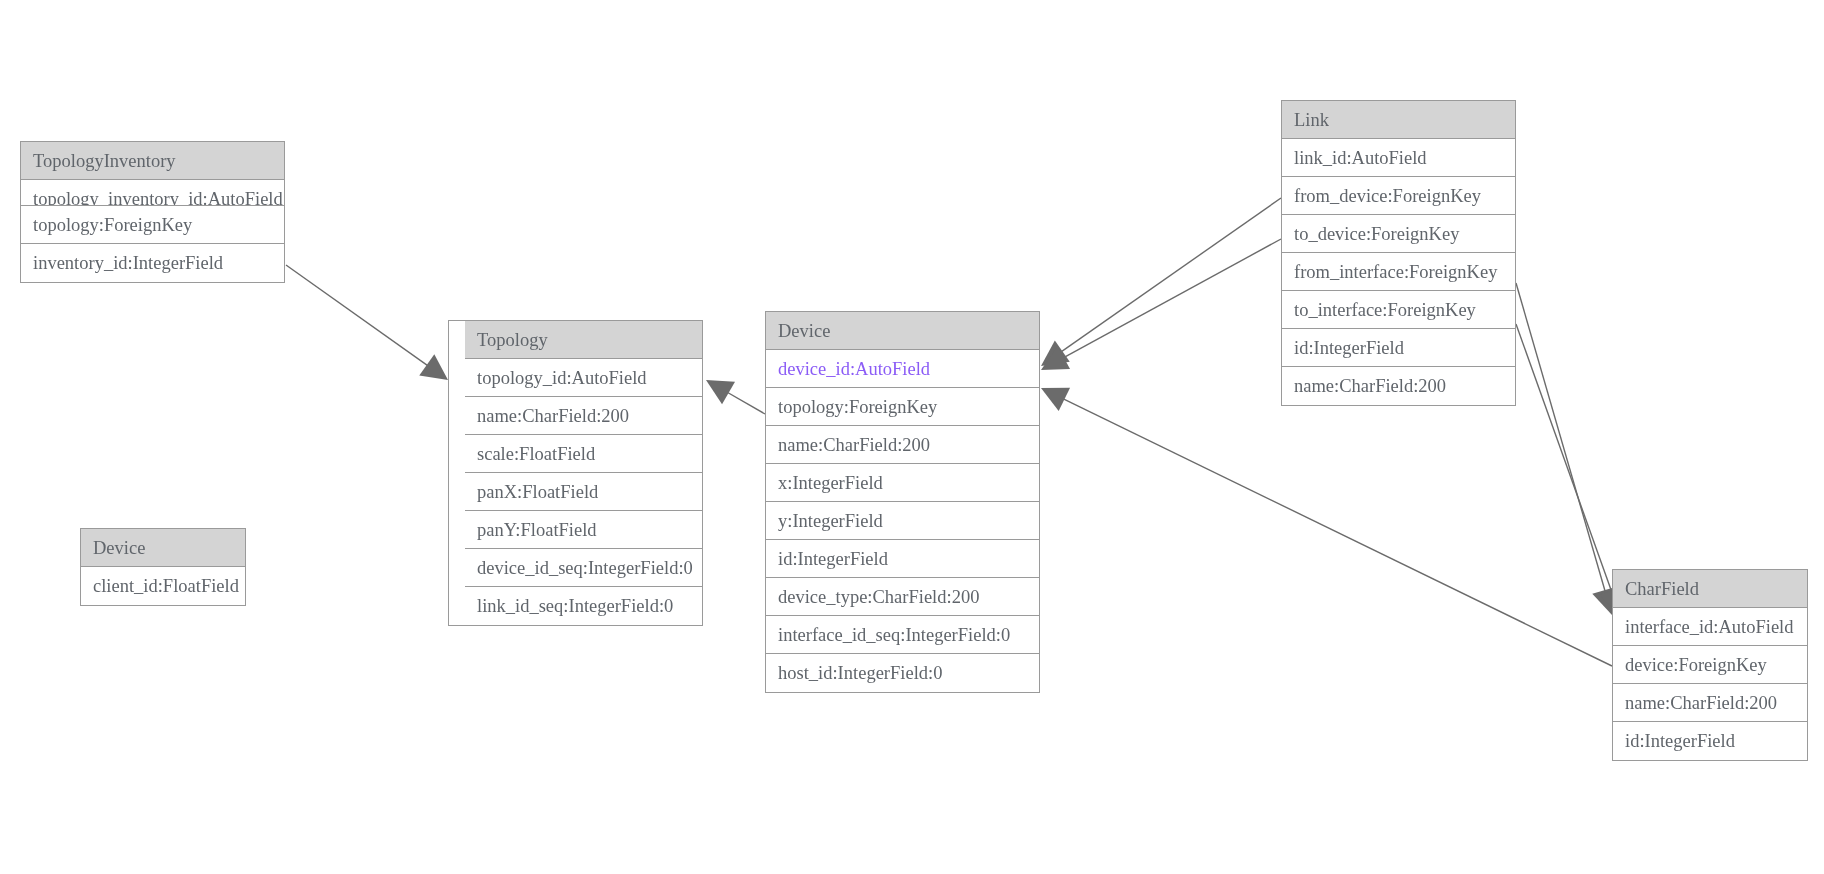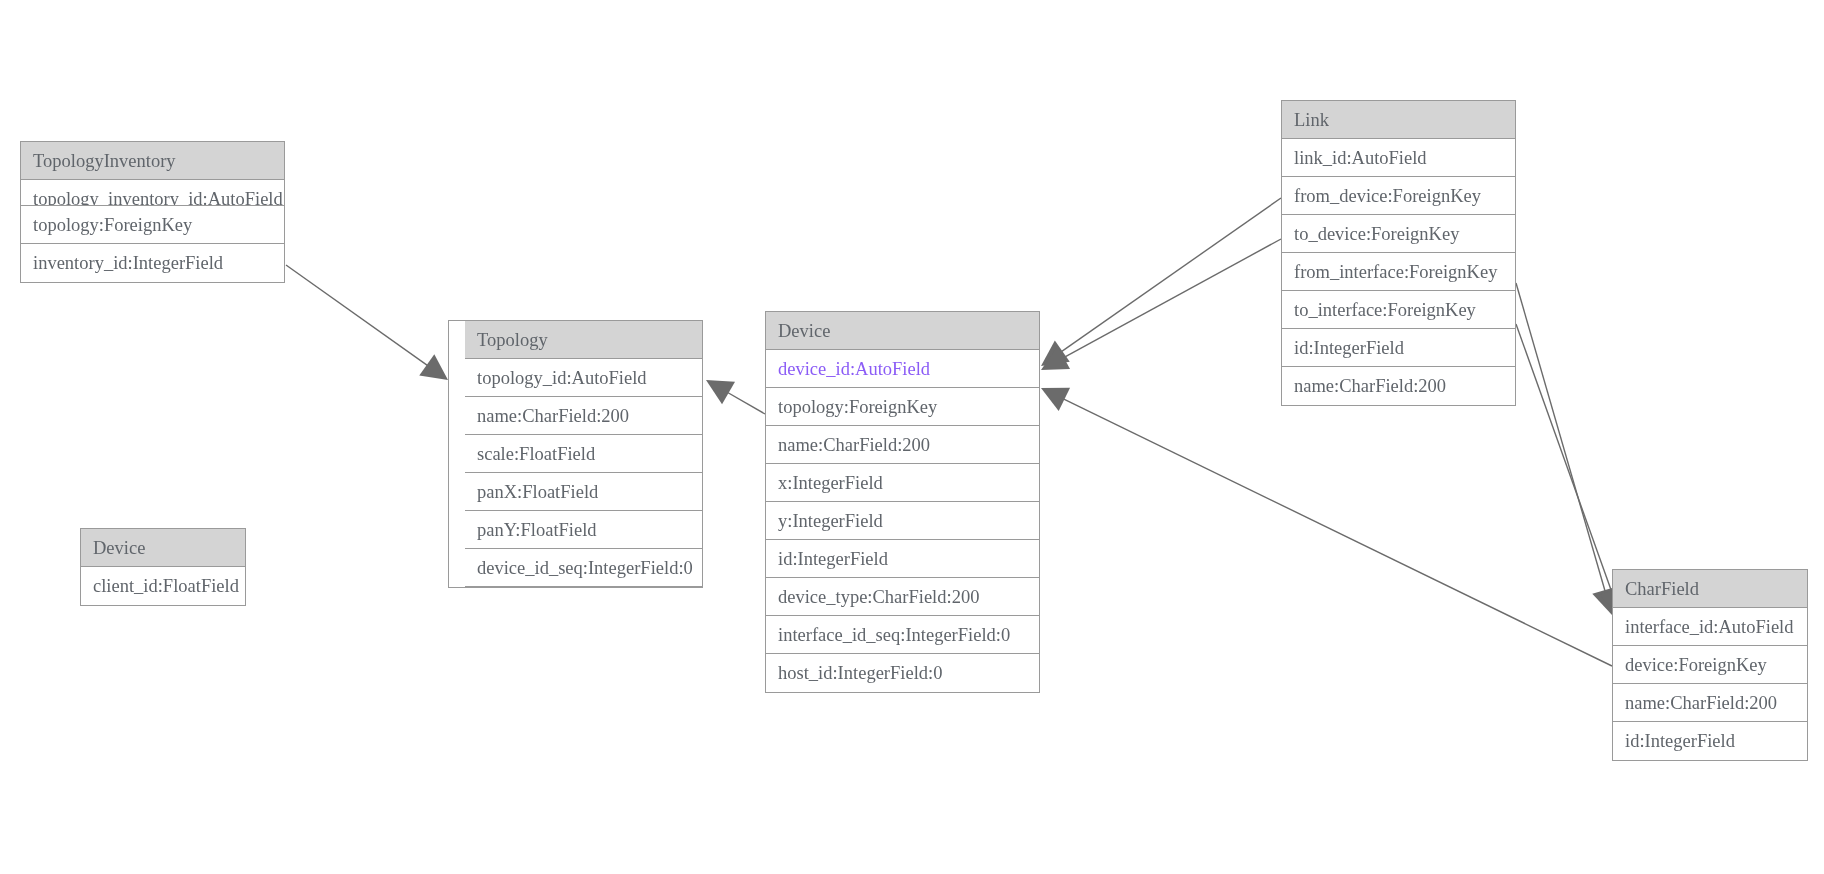--- a/index.html
+++ b/index.html
@@ -110,20 +110,21 @@
         <div class="entity-row last-row" style="color: rgb(96, 101, 107); border-bottom-color: rgb(154, 154, 154); height: 38px;">client_id:FloatField</div>
       </div>
       <div class="entity-box" style="left: 448px; top: 320px; width: 255px; border-color: rgb(154, 154, 154); padding-left: 16px;">
         <div class="entity-header" style="background: rgb(212, 212, 212); color: rgb(96, 101, 107); border-bottom-color: rgb(154, 154, 154); height: 38px;">Topology</div>
         <div class="entity-row" style="color: rgb(96, 101, 107); border-bottom-color: rgb(154, 154, 154); height: 38px;">topology_id:AutoField</div>
         <div class="entity-row" style="color: rgb(96, 101, 107); border-bottom-color: rgb(154, 154, 154); height: 38px;">name:CharField:200</div>
         <div class="entity-row" style="color: rgb(96, 101, 107); border-bottom-color: rgb(154, 154, 154); height: 38px;">scale:FloatField</div>
         <div class="entity-row" style="color: rgb(96, 101, 107); border-bottom-color: rgb(154, 154, 154); height: 38px;">panX:FloatField</div>
         <div class="entity-row" style="color: rgb(96, 101, 107); border-bottom-color: rgb(154, 154, 154); height: 38px;">panY:FloatField</div>
         <div class="entity-row" style="color: rgb(96, 101, 107); border-bottom-color: rgb(154, 154, 154); height: 38px;">device_id_seq:IntegerField:0</div>
+        <div class="entity-row last-row" style="color: rgb(96, 101, 107); border-bottom-color: rgb(154, 154, 154); height: 38px;">link_id_seq:IntegerField:0</div>
       </div>
       <div class="entity-box" style="left: 765px; top: 311px; width: 275px; border-color: rgb(154, 154, 154);">
         <div class="entity-header" style="background: rgb(212, 212, 212); color: rgb(96, 101, 107); border-bottom-color: rgb(154, 154, 154); height: 38px;">Device</div>
         <div class="entity-row" style="color: #8b5cf6; border-bottom-color: rgb(154, 154, 154); height: 38px;">device_id:AutoField</div>
         <div class="entity-row" style="color: rgb(96, 101, 107); border-bottom-color: rgb(154, 154, 154); height: 38px;">topology:ForeignKey</div>
         <div class="entity-row" style="color: rgb(96, 101, 107); border-bottom-color: rgb(154, 154, 154); height: 38px;">name:CharField:200</div>
         <div class="entity-row" style="color: rgb(96, 101, 107); border-bottom-color: rgb(154, 154, 154); height: 38px;">x:IntegerField</div>
         <div class="entity-row" style="color: rgb(96, 101, 107); border-bottom-color: rgb(154, 154, 154); height: 38px;">y:IntegerField</div>
         <div class="entity-row" style="color: rgb(96, 101, 107); border-bottom-color: rgb(154, 154, 154); height: 38px;">id:IntegerField</div>
         <div class="entity-row" style="color: rgb(96, 101, 107); border-bottom-color: rgb(154, 154, 154); height: 38px;">device_type:CharField:200</div>

